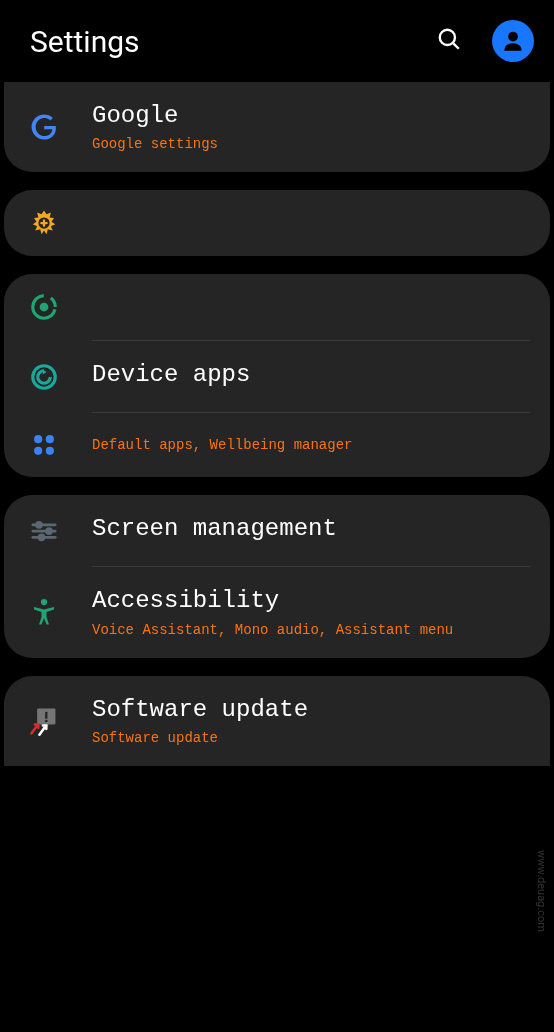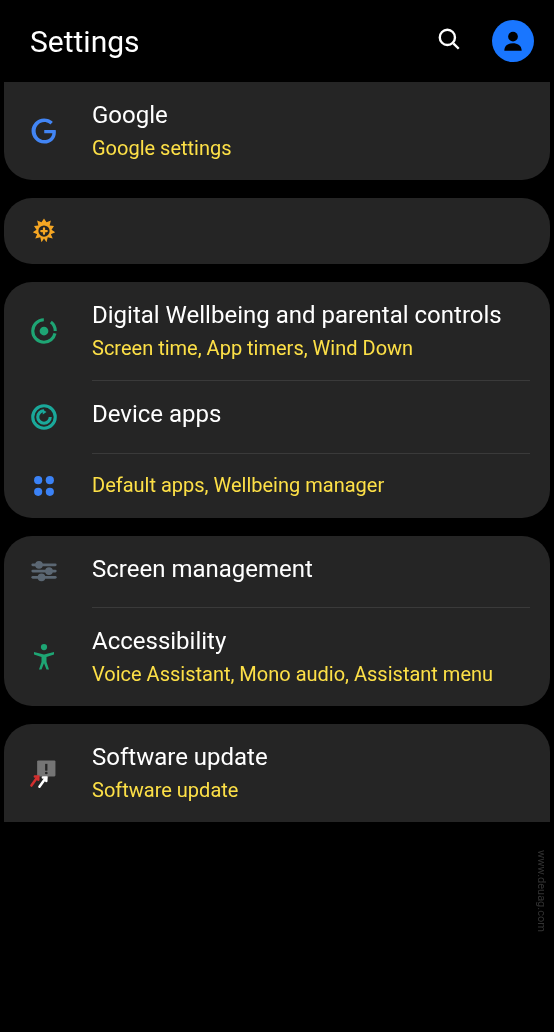--- a/index.html
+++ b/index.html
@@ -49,20 +49,21 @@
       height: 26px;
     }
     .content {
       padding: 0 4px;
     }
     .group {
       background: #252525;
       border-radius: 28px;
       margin-bottom: 18px;
       overflow: hidden;
+      font-family: Liberation Mono, monospace;
     }
     .item {
       display: flex;
       align-items: center;
       padding: 18px 20px 18px 20px;
       min-height: 60px;
     }
     .item-icon {
       width: 40px;
       min-width: 40px;
@@ -75,22 +76,22 @@
       flex: 1;
     }
     .item-title {
       font-size: 24px;
       font-weight: 400;
       color: #ffffff;
       line-height: 1.3;
       margin-bottom: 4px;
     }
     .item-subtitle {
-      font-size: 20px;
-      color: #fde047;
+      font-size: 14px;
+      color: #f97316;
       line-height: 1.35;
     }
     .divider {
       height: 1px;
       background: #3a3a3a;
       margin-left: 88px;
       margin-right: 20px;
     }
     .first-group {
       border-top-left-radius: 0;
@@ -159,24 +160,20 @@
     </div>
   </div>
 
   <div class="group">
     <div class="item">
       <div class="item-icon">
         <svg width="30" height="30" viewBox="0 0 24 24" fill="none">
           <circle cx="12" cy="12" r="9" stroke="#1ea574" stroke-width="2.5" stroke-dasharray="40 6" stroke-dashoffset="-2"></circle>
           <circle cx="12" cy="12" r="3.5" fill="#1ea574"></circle>
         </svg>
-      </div>
-      <div class="item-text">
-        <div class="item-title">Digital Wellbeing and parental controls</div>
-        <div class="item-subtitle">Screen time, App timers, Wind Down</div>
       </div>
     </div>
     <div class="divider"></div>
     <div class="item">
       <div class="item-icon">
         <svg width="30" height="30" viewBox="0 0 24 24" fill="none">
           <circle cx="12" cy="12" r="9" stroke="#1aa89a" stroke-width="2.5"></circle>
           <path d="M12 7 A5 5 0 1 0 17 12" stroke="#1aa89a" stroke-width="2.5" fill="none"></path>
           <path d="M11 6 L14 8 L11 10 Z" fill="#1aa89a"></path>
         </svg>

